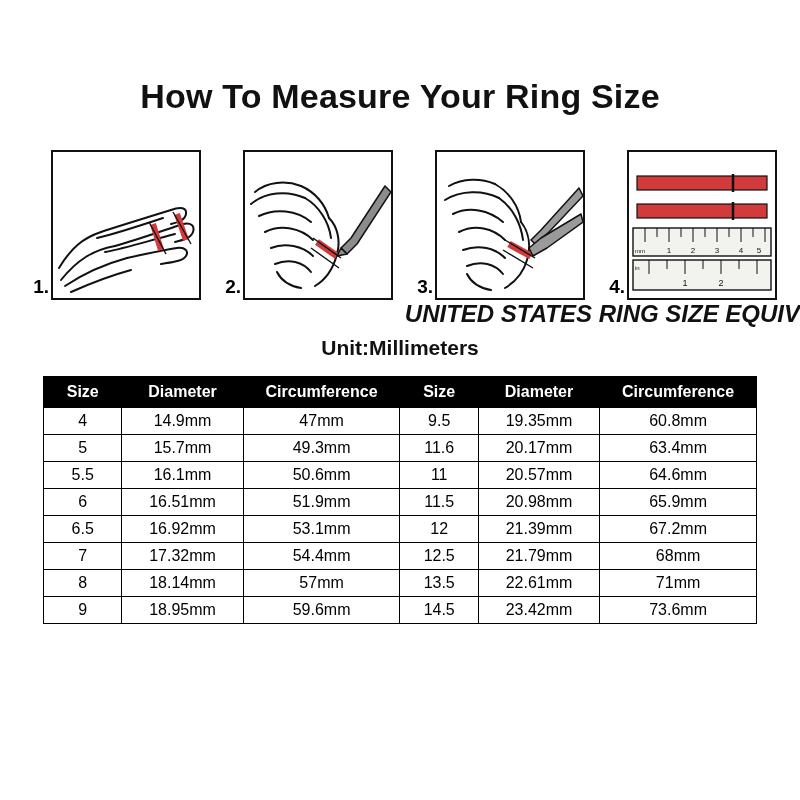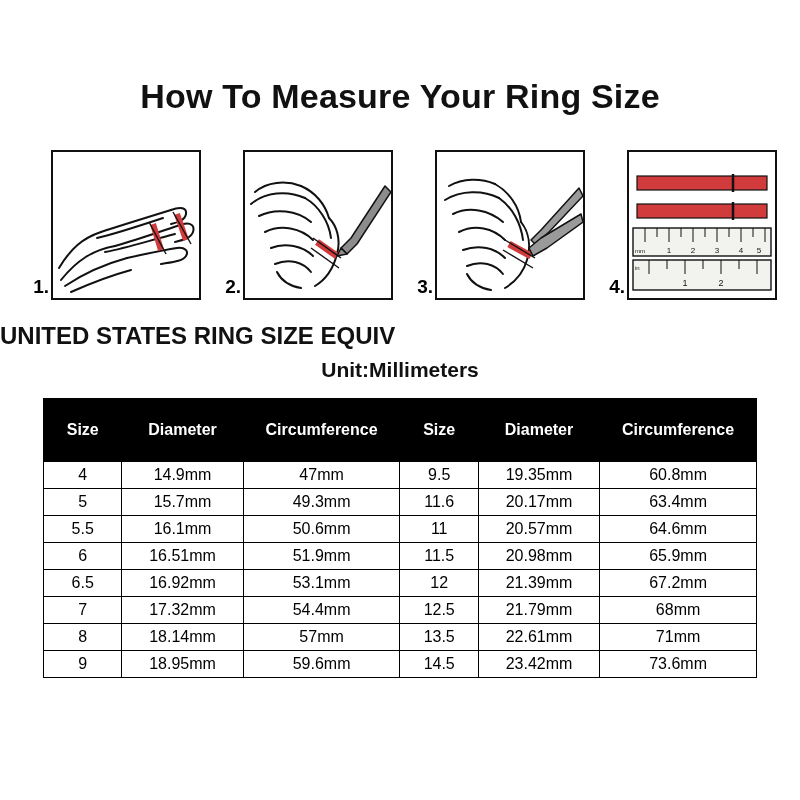--- a/index.html
+++ b/index.html
@@ -52,45 +52,45 @@
     height: 146px;
     border: 2px solid #111;
     background: #fff;
     position: relative;
     overflow: hidden;
   }
   .panel svg {
     display: block;
   }
   .subtitle {
-    text-align: left;
+    text-align: right;
     font-size: 24px;
     font-weight: bold;
-    margin-top: 22px;
     color: #111;
+    font-style: italic;
   }
   .unit {
     text-align: center;
     font-size: 21px;
     font-weight: bold;
     margin-top: 8px;
     color: #111;
   }
   table.size-table {
     border-collapse: collapse;
     margin: 16px auto 0 auto;
     width: 714px;
     table-layout: fixed;
   }
   table.size-table th {
     background: #000;
     color: #fff;
     font-size: 16px;
     font-weight: bold;
-    padding: 22px 2px;
+    padding: 6px 2px;
     border: 1px solid #000;
     text-align: center;
   }
   table.size-table td {
     font-size: 16px;
     padding: 4px 2px;
     border: 1px solid #000;
     text-align: center;
     background: #fff;
     color: #000;

